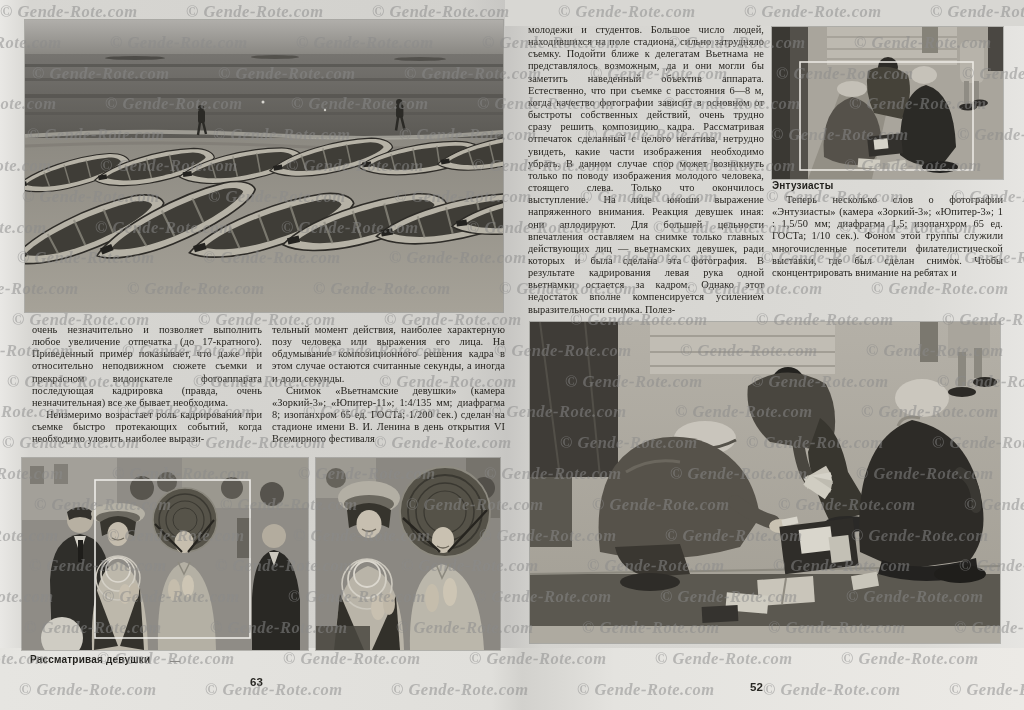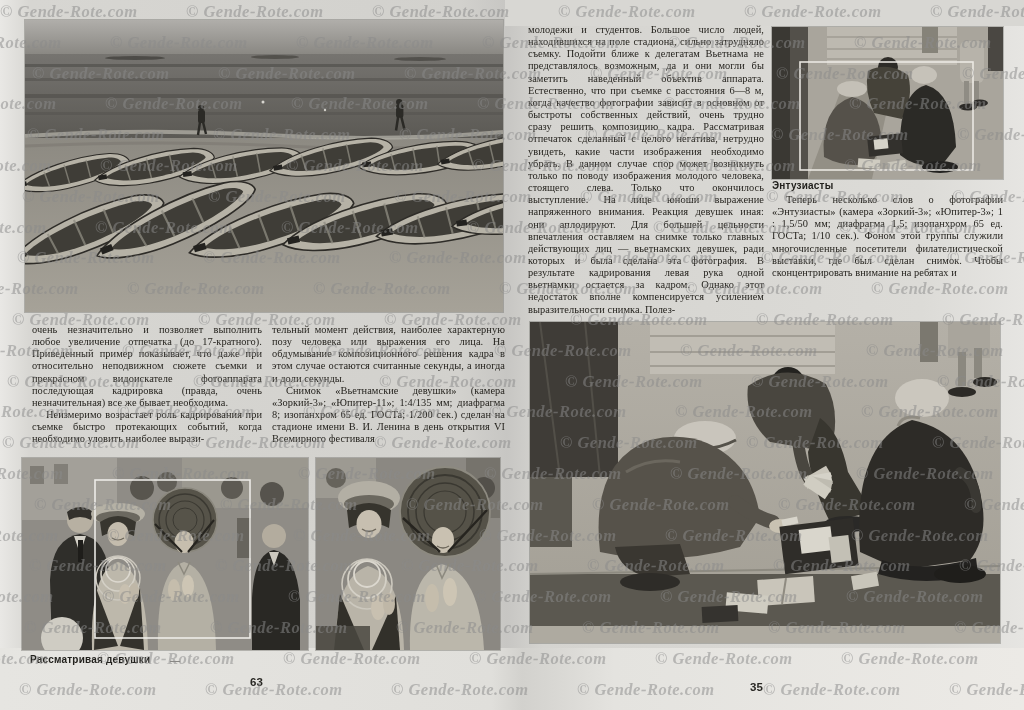--- a/index.html
+++ b/index.html
@@ -306,21 +306,21 @@
     <rect x="270" y="206" width="32" height="24" fill="#d9d6cc" transform="rotate(-7 286 218)"></rect>
     <rect x="300" y="214" width="20" height="26" fill="#c3c0b5" transform="rotate(-7 310 227)"></rect>
     <rect x="228" y="256" width="56" height="26" fill="#c9c5ba" transform="rotate(-4 256 269)"></rect>
     <path d="M256,256 L252,282" stroke="#8f8b81" stroke-width="2"></path>
     <rect x="196" y="272" width="42" height="18" fill="#cfccc1" transform="rotate(5 217 281)"></rect>
     <rect x="172" y="284" width="36" height="16" fill="#35332f" transform="rotate(-3 190 292)"></rect>
     <rect x="322" y="252" width="26" height="14" fill="#c8c5ba" transform="rotate(-10 335 259)"></rect>
   </svg>
 </div>
 
-<div class="pagenum" style="left:750px;top:681px;">35</div>
+<div class="pagenum" style="left:750px;top:681px;">52</div>
 
 <div id="wm-layer">
     <span class="wm" style="left: 0px; top: 2px;">© Gende-Rote.com</span>
     <span class="wm" style="left: 186px; top: 2px;">© Gende-Rote.com</span>
     <span class="wm" style="left: 372px; top: 2px;">© Gende-Rote.com</span>
     <span class="wm" style="left: 558px; top: 2px;">© Gende-Rote.com</span>
     <span class="wm" style="left: 744px; top: 2px;">© Gende-Rote.com</span>
     <span class="wm" style="left: 930px; top: 2px;">© Gende-Rote.com</span>
     <span class="wm" style="left: -76px; top: 32.8px;">© Gende-Rote.com</span>
     <span class="wm" style="left: 110px; top: 32.8px;">© Gende-Rote.com</span>

